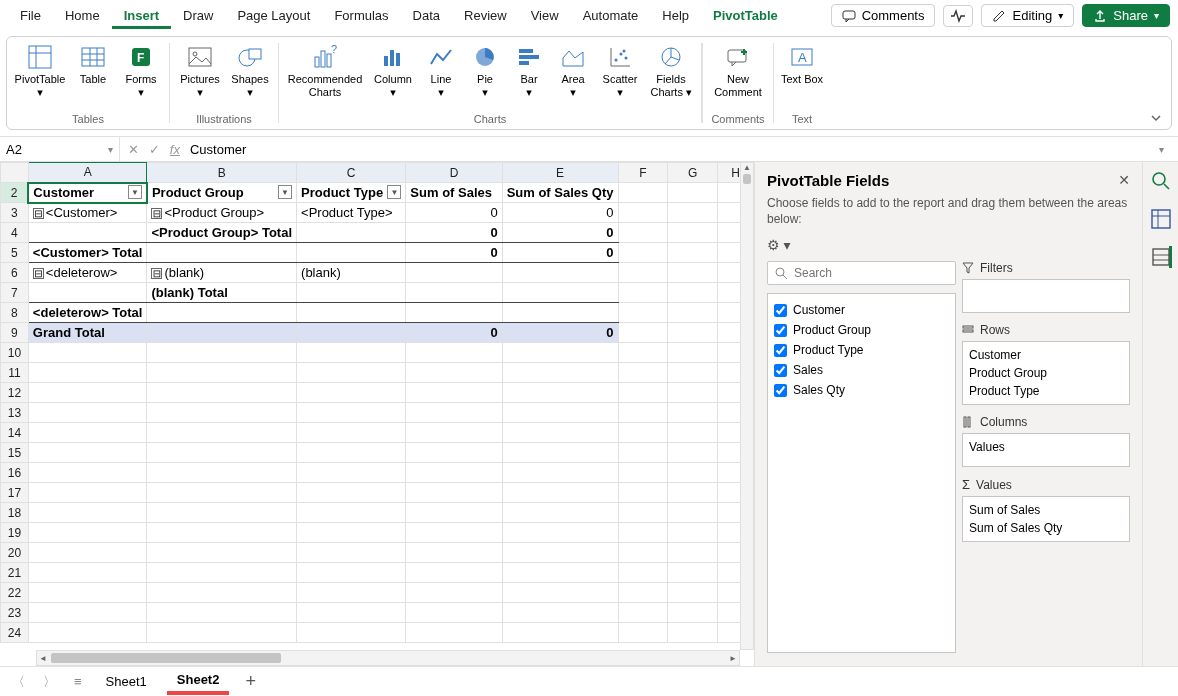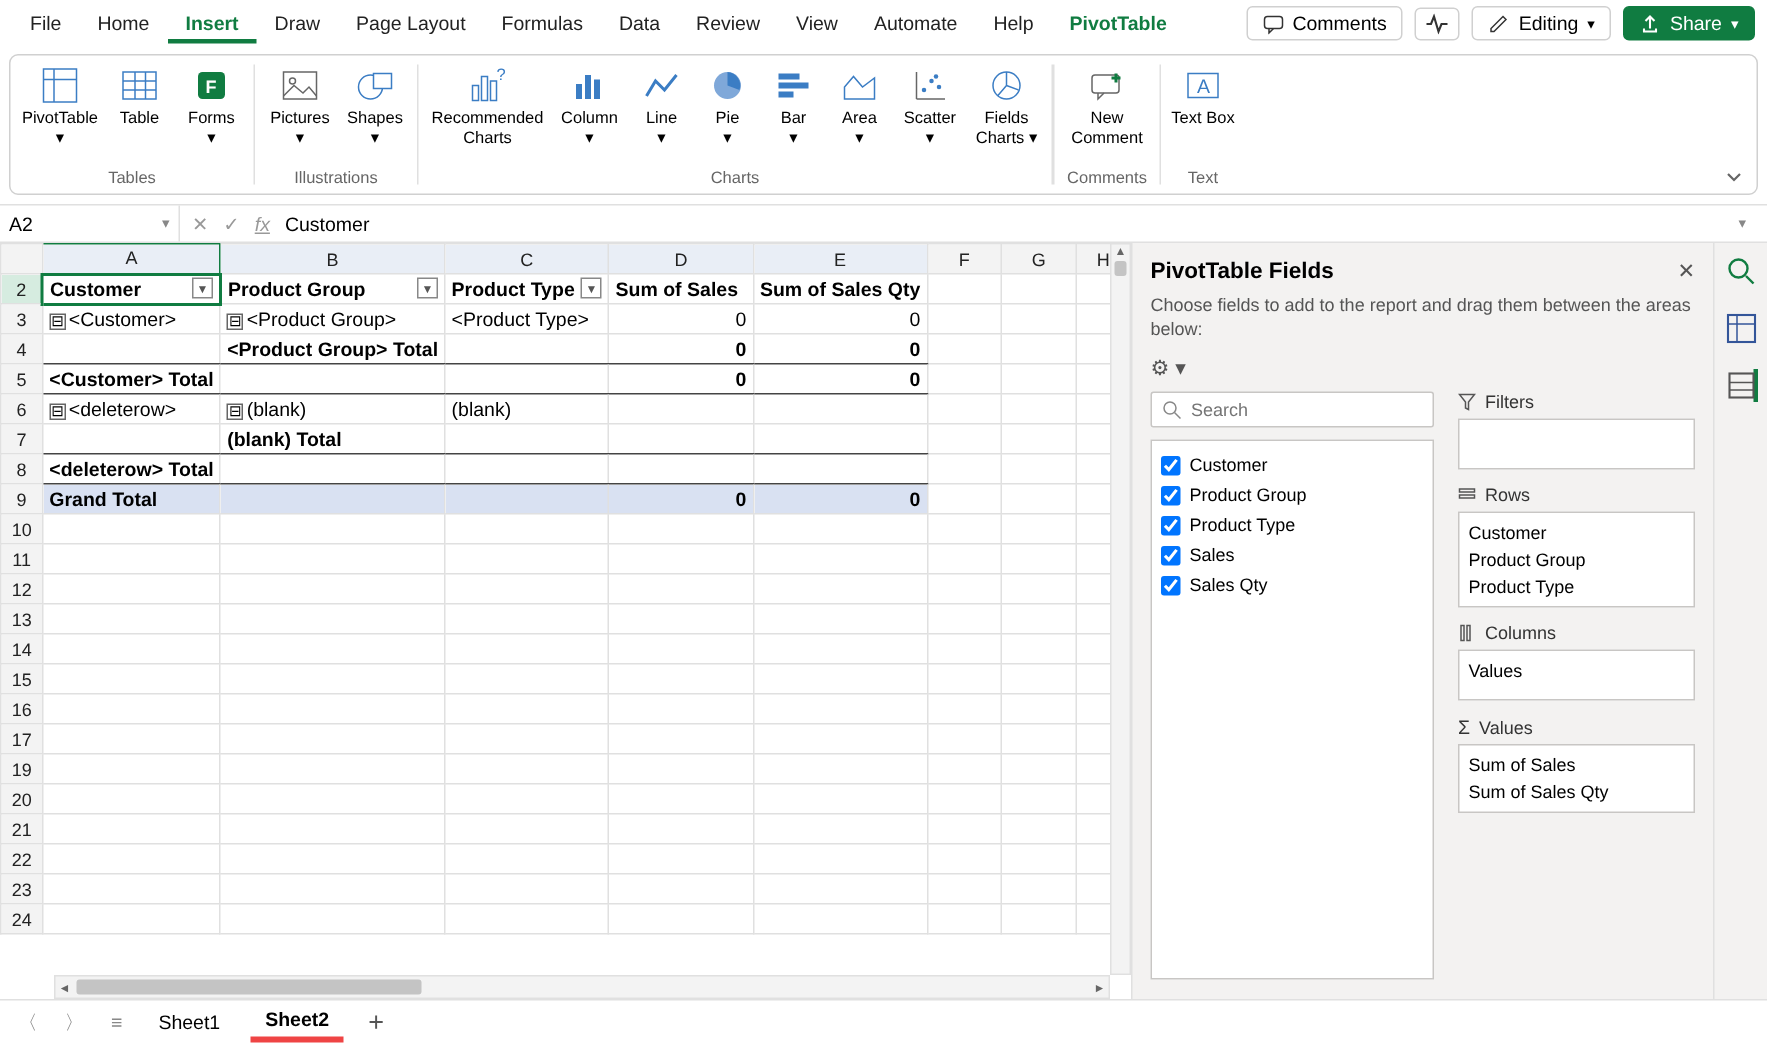--- a/index.html
+++ b/index.html
@@ -53,21 +53,21 @@
 .hscroll .thumb { height:10px; background:#c4c4c4; width:230px; margin-left:2px; border-radius:2px;}
 .vscroll { position:absolute; top:0; right:0; bottom:16px; width:14px; background:#f3f3f3; border:1px solid #e0e0e0;}
 .vscroll .thumb { width:8px; background:#c4c4c4; height:10px; margin:2px auto; border-radius:2px;}
 
 
 .pane { width:388px; background:#f3f2f1; border-left:1px solid #e0e0e0; padding:10px 12px; position:relative;}
 .pane h3 { font-size:15px; font-weight:600; margin-bottom:6px;}
 .pane .close { position:absolute; top:10px; right:12px; cursor:pointer; font-size:14px; color:#555;}
 .pane .subtitle { font-size:12px; color:#555; margin:6px 0 10px 0; line-height:16px;}
 .pane .gear { font-size:14px; color:#555; cursor:pointer; margin-bottom:8px; display:inline-block;}
-.pane-cols { display:flex; gap:16px;}
+.pane-cols { display:flex; gap:6px;}
 .pane-left { flex:1; }
 .pane-right { width:176px; display:flex; flex-direction:column; gap:10px;}
 .searchbox { border:1px solid #c8c6c4; background:#fff; display:flex; align-items:center; padding:4px 6px; gap:6px; border-radius:2px;}
 .searchbox input { border:none; outline:none; flex:1; font-size:12px; color:#888;}
 .fieldlist { border:1px solid #c8c6c4; background:#fff; margin-top:8px; padding:6px 4px; height:360px; overflow:auto;}
 .fieldlist label { display:flex; align-items:center; gap:6px; font-size:12px; padding:3px 2px; cursor:pointer;}
 .drop { }
 .drop .dh { display:flex; align-items:center; gap:6px; font-size:12px; color:#333; margin-bottom:4px;}
 .drop .box { border:1px solid #c8c6c4; background:#fff; min-height:34px; padding:4px 6px; font-size:12px;}
 .drop .box div { padding:2px 0;}
@@ -520,20 +520,31 @@
             <td></td>
             <td></td>
             <td></td>
             <td></td>
             <td></td>
             <td></td>
             <td></td>
           </tr>
       <tr>
             <th class="rowh">17</th>
+            <td></td>
+            <td></td>
+            <td></td>
+            <td></td>
+            <td></td>
+            <td></td>
+            <td></td>
+            <td></td>
+          </tr>
+      <tr>
+            <th class="rowh">18</th>
             <td></td>
             <td></td>
             <td></td>
             <td></td>
             <td></td>
             <td></td>
             <td></td>
             <td></td>
           </tr>
       <tr>

